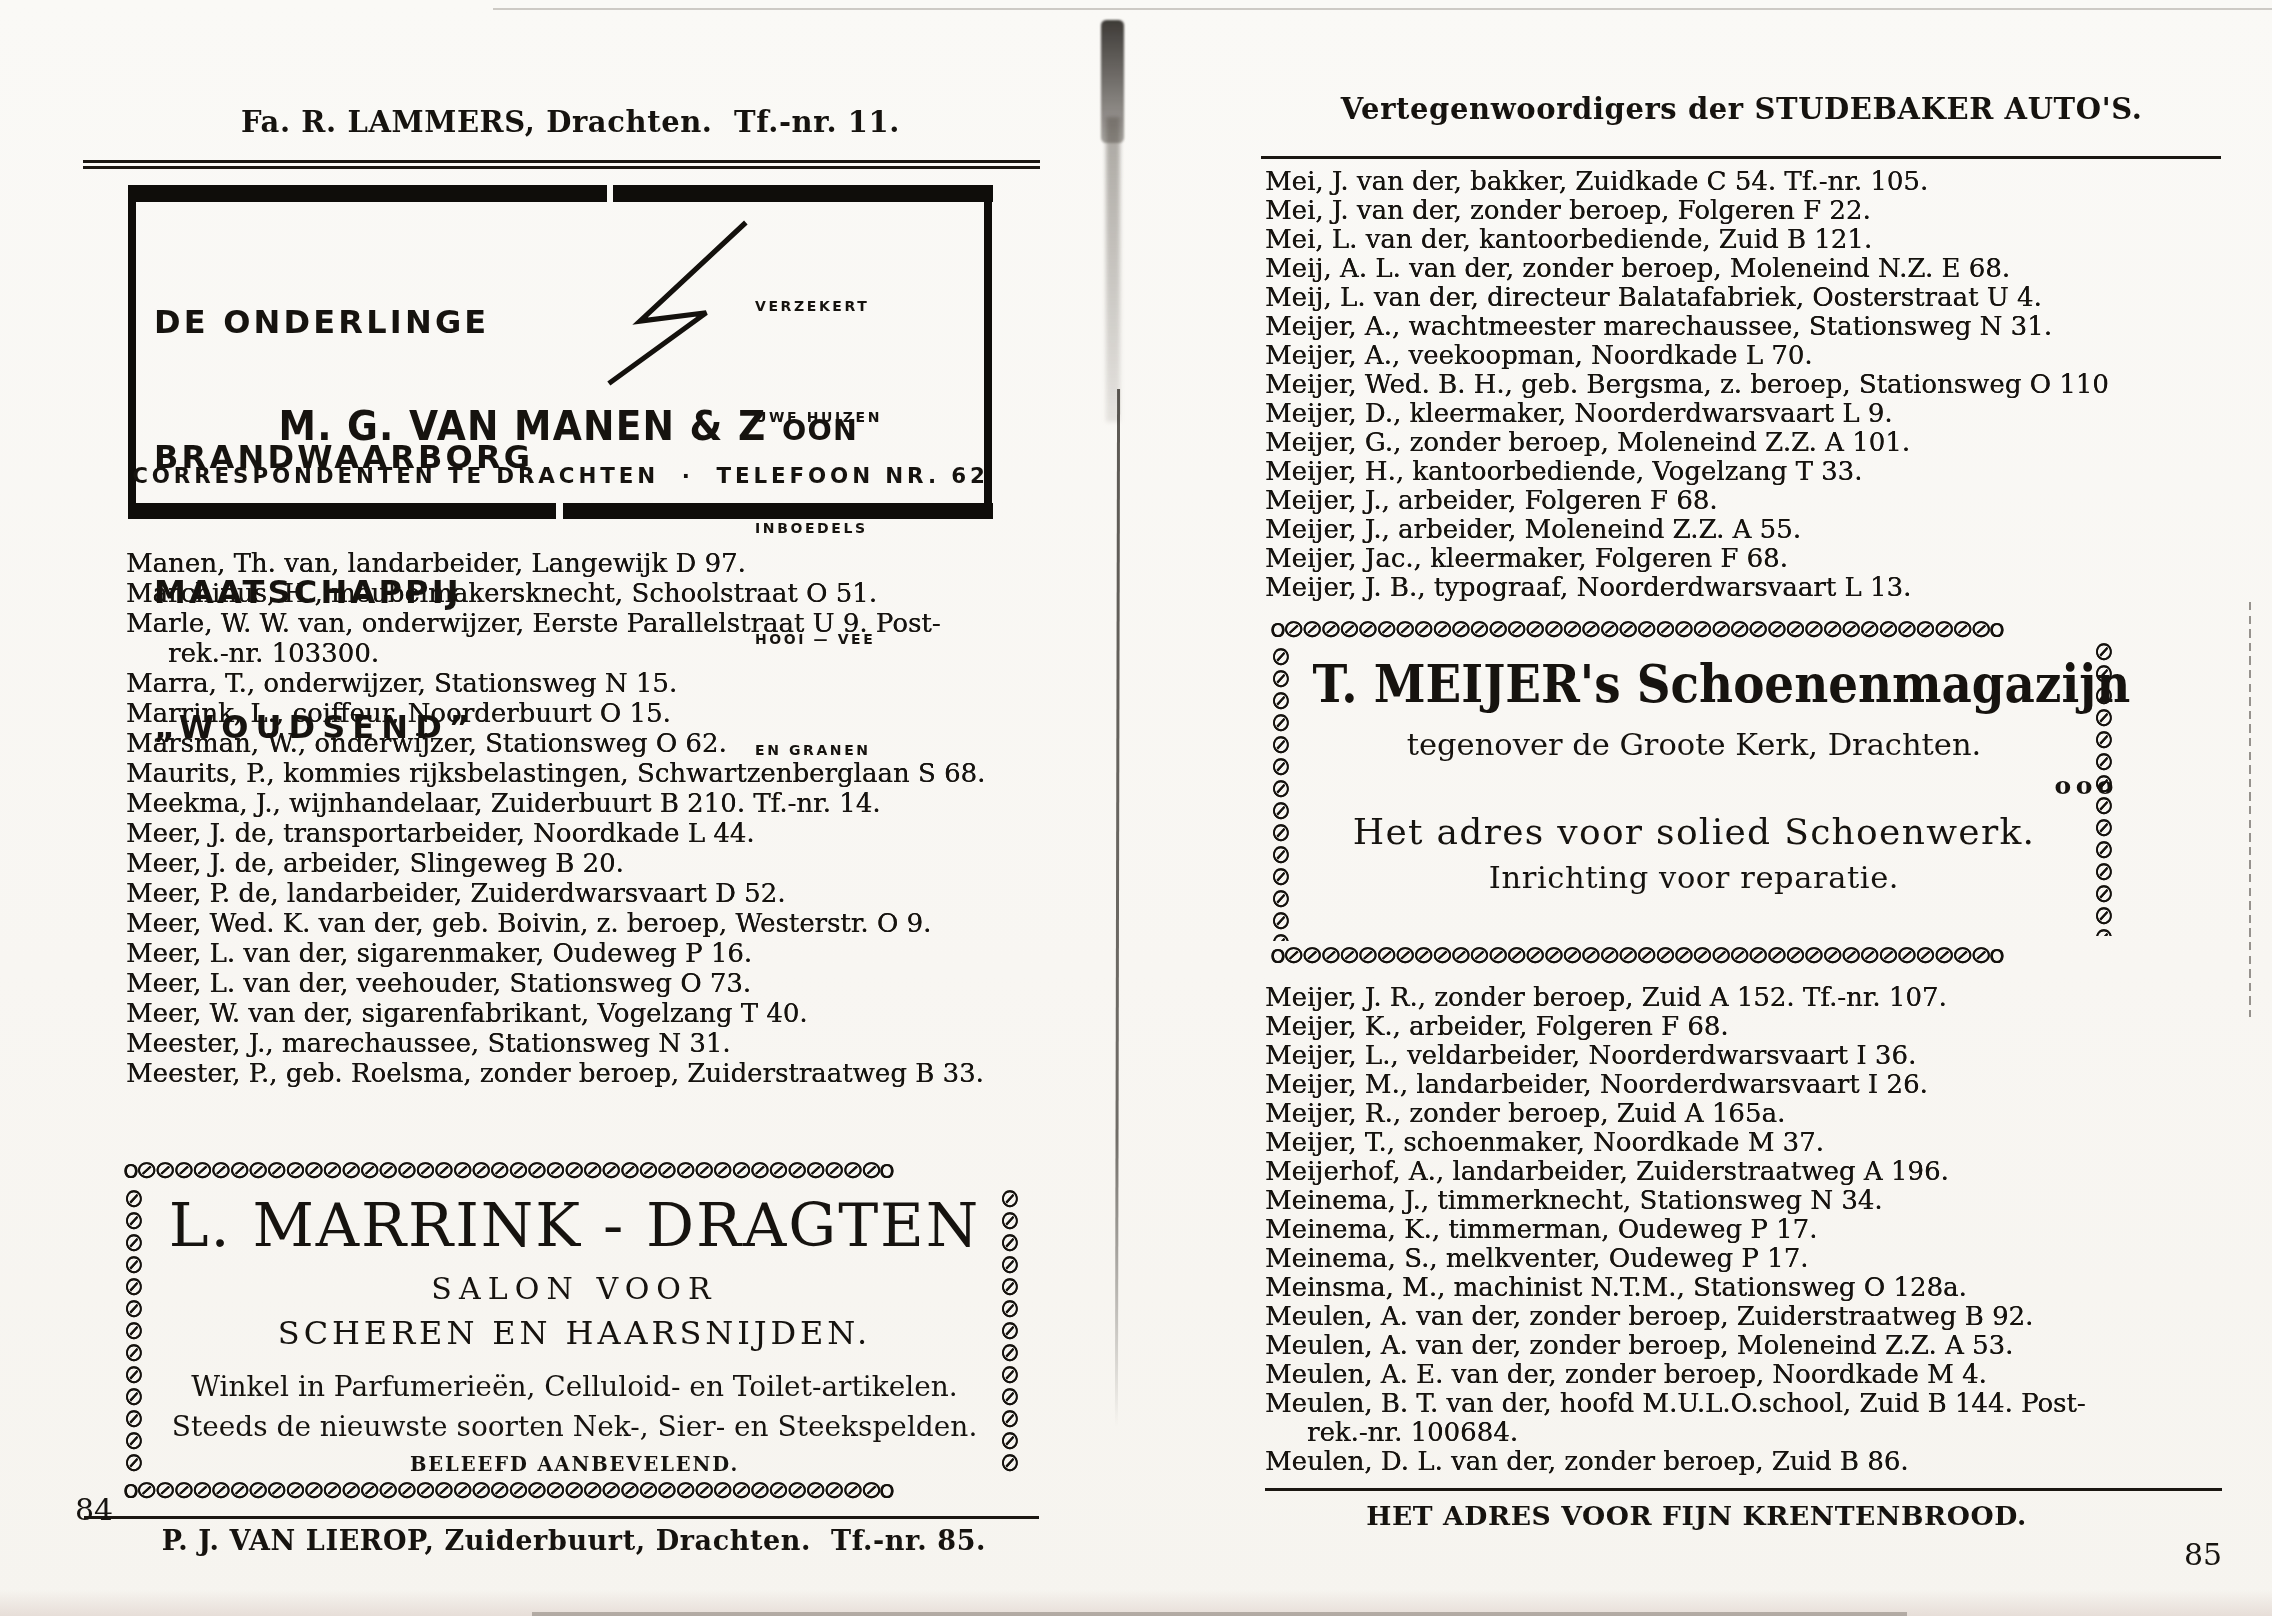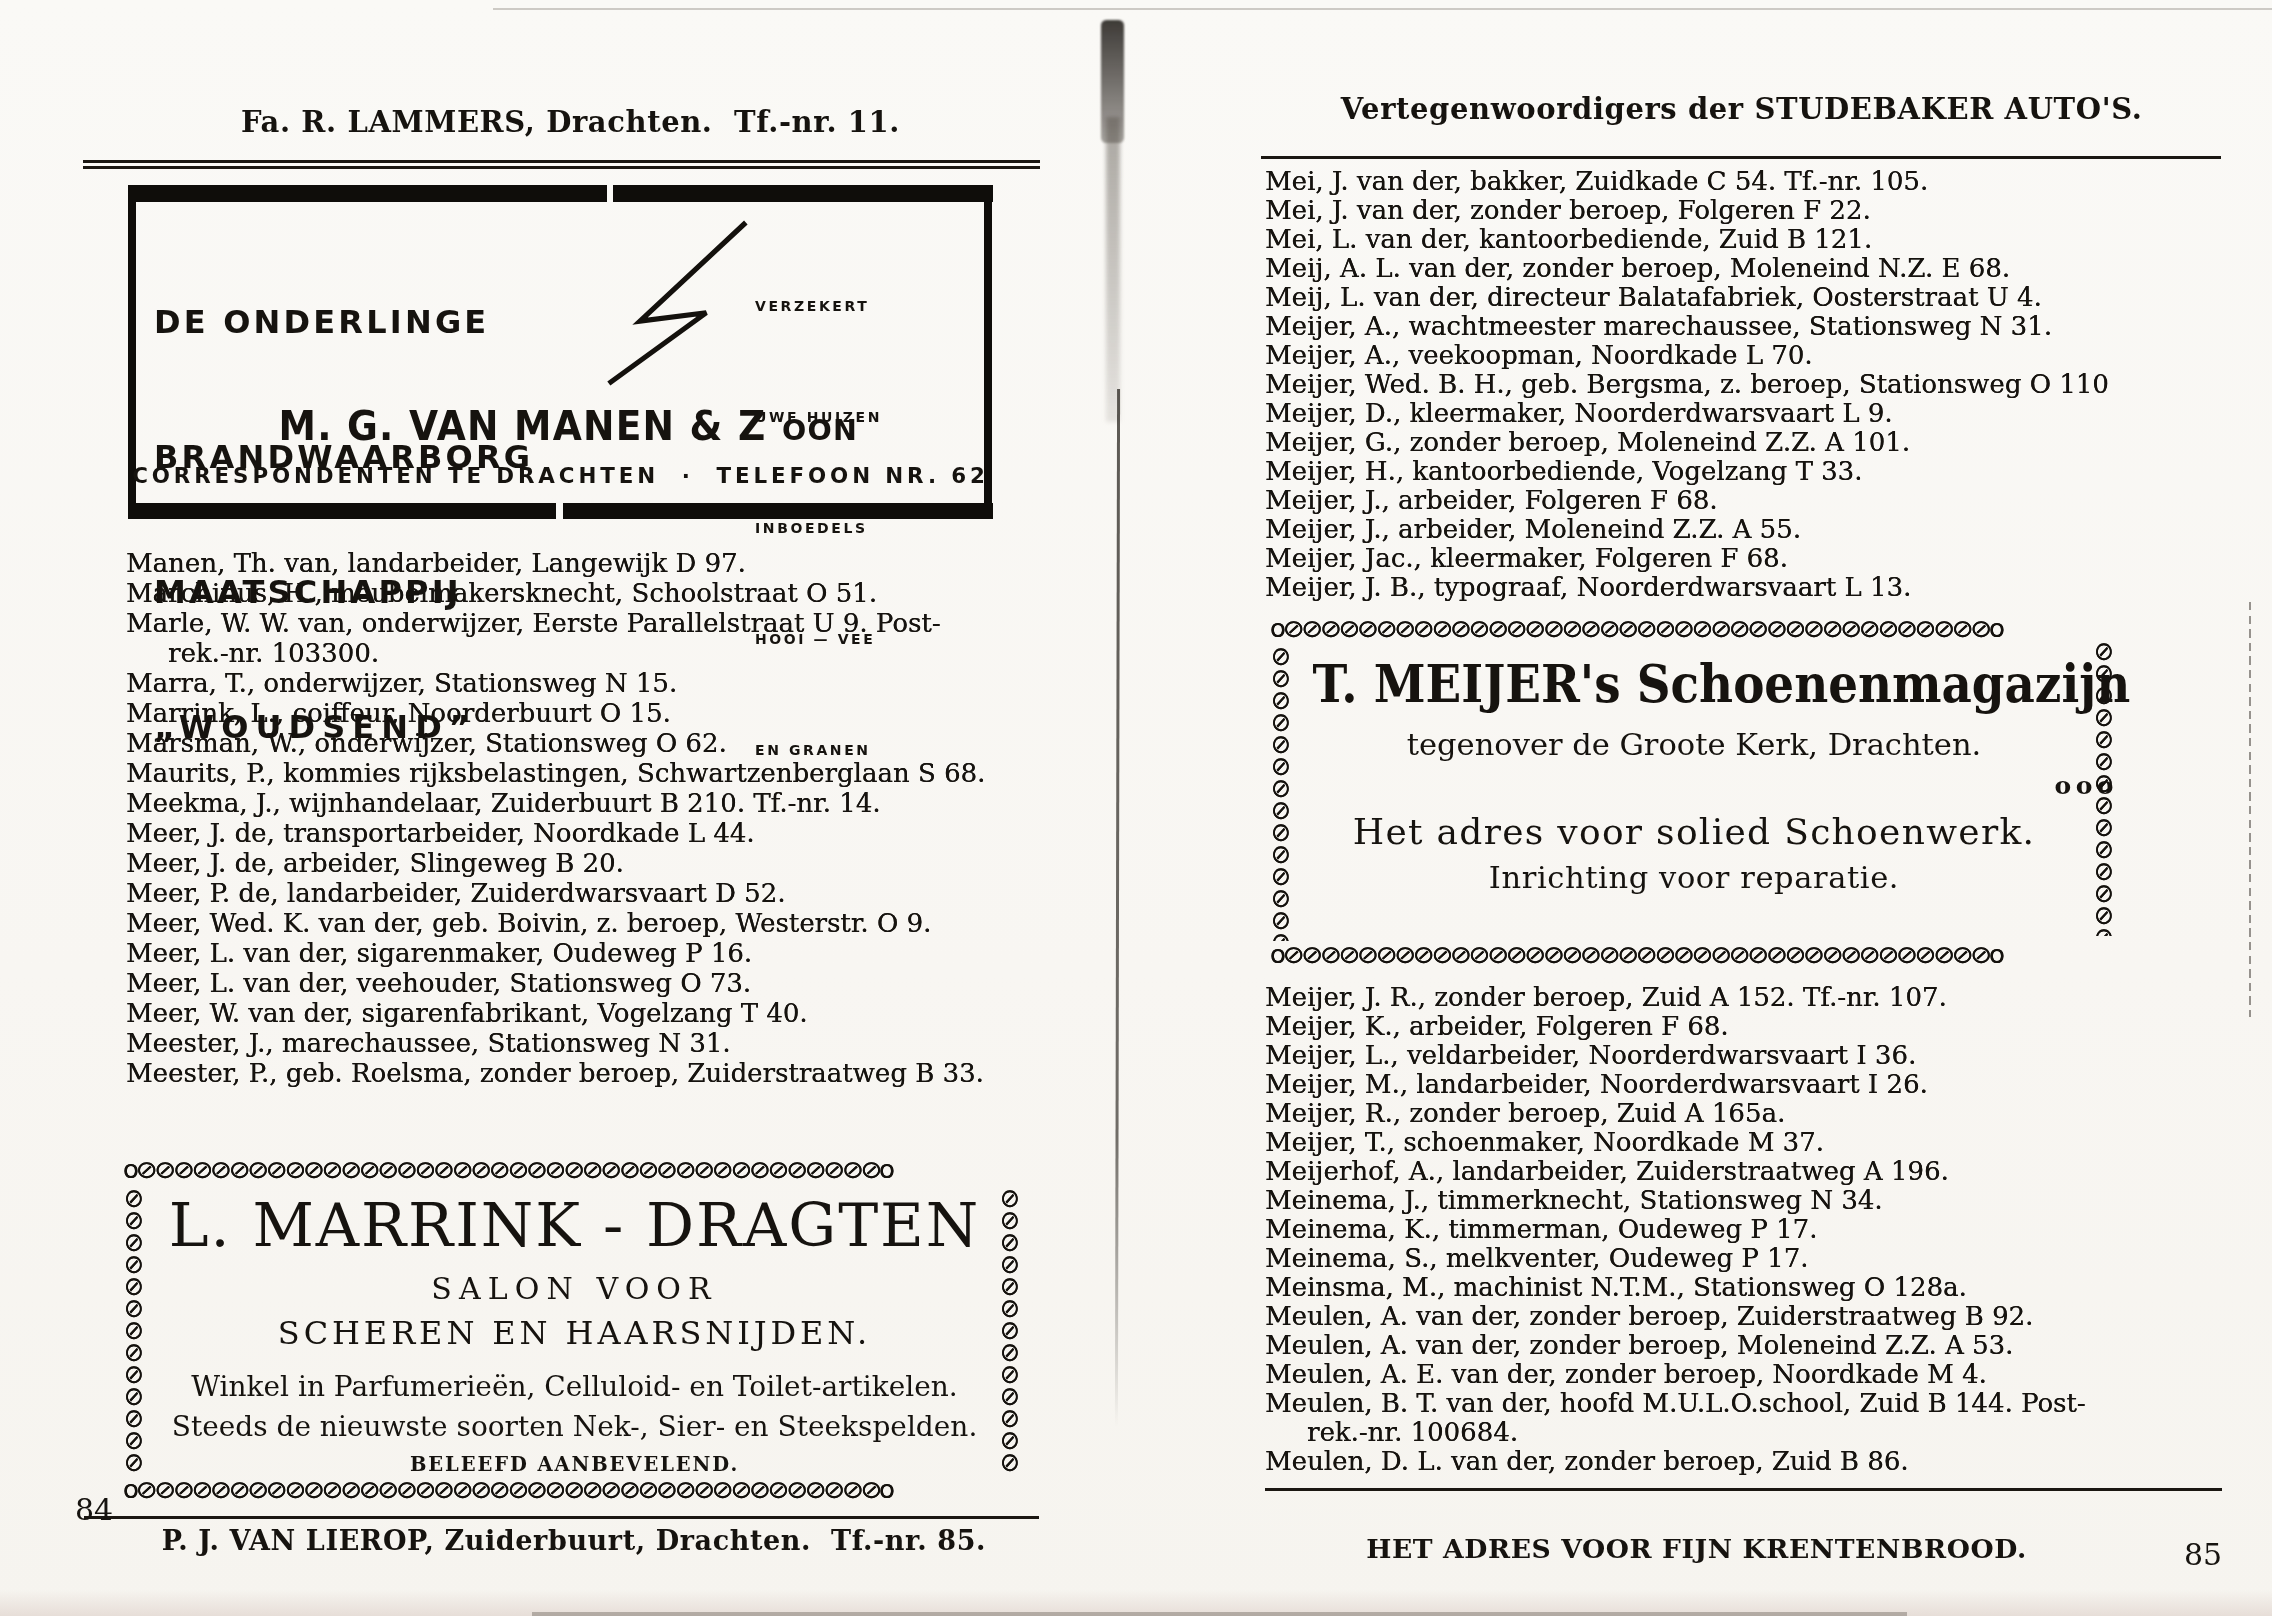--- a/index.html
+++ b/index.html
@@ -216,21 +216,21 @@
         <div class="dir-line">Meinsma, M., machinist N.T.M., Stationsweg O 128a.</div>
         <div class="dir-line">Meulen, A. van der, zonder beroep, Zuiderstraatweg B 92.</div>
         <div class="dir-line">Meulen, A. van der, zonder beroep, Moleneind Z.Z. A 53.</div>
         <div class="dir-line">Meulen, A. E. van der, zonder beroep, Noordkade M 4.</div>
         <div class="dir-line">Meulen, B. T. van der, hoofd M.U.L.O.school, Zuid B 144. Post-</div>
         <div class="dir-line cont">rek.-nr. 100684.</div>
         <div class="dir-line">Meulen, D. L. van der, zonder beroep, Zuid B 86.</div>
       </div>
 
     <div class="rule" style="left:1265px;top:1488px;width:957px;height:3.2px;"></div>
-    <div class="abs page-foot center" style="left:1265px;top:1500px;width:863px;font-size:26.6px;margin-top:33px;">HET ADRES VOOR FIJN KRENTENBROOD.</div>
+    <div class="abs page-foot center" style="left:1265px;top:1500px;width:863px;font-size:26.6px;">HET ADRES VOOR FIJN KRENTENBROOD.</div>
     <div class="abs pagenum" style="left:2184px;top:1537px;">85</div>
   </div>
 
   <div class="abs" id="gutter-top"></div>
   <div class="abs" id="gutter-mid"></div>
   <div class="abs" id="gutter-line"></div>
   <div class="abs" id="edge-dash"></div>
   <div class="abs" id="top-faint"></div>
   <div class="abs" id="bottom-smudge"></div>
   <div class="abs" id="bottom-edge"></div>

